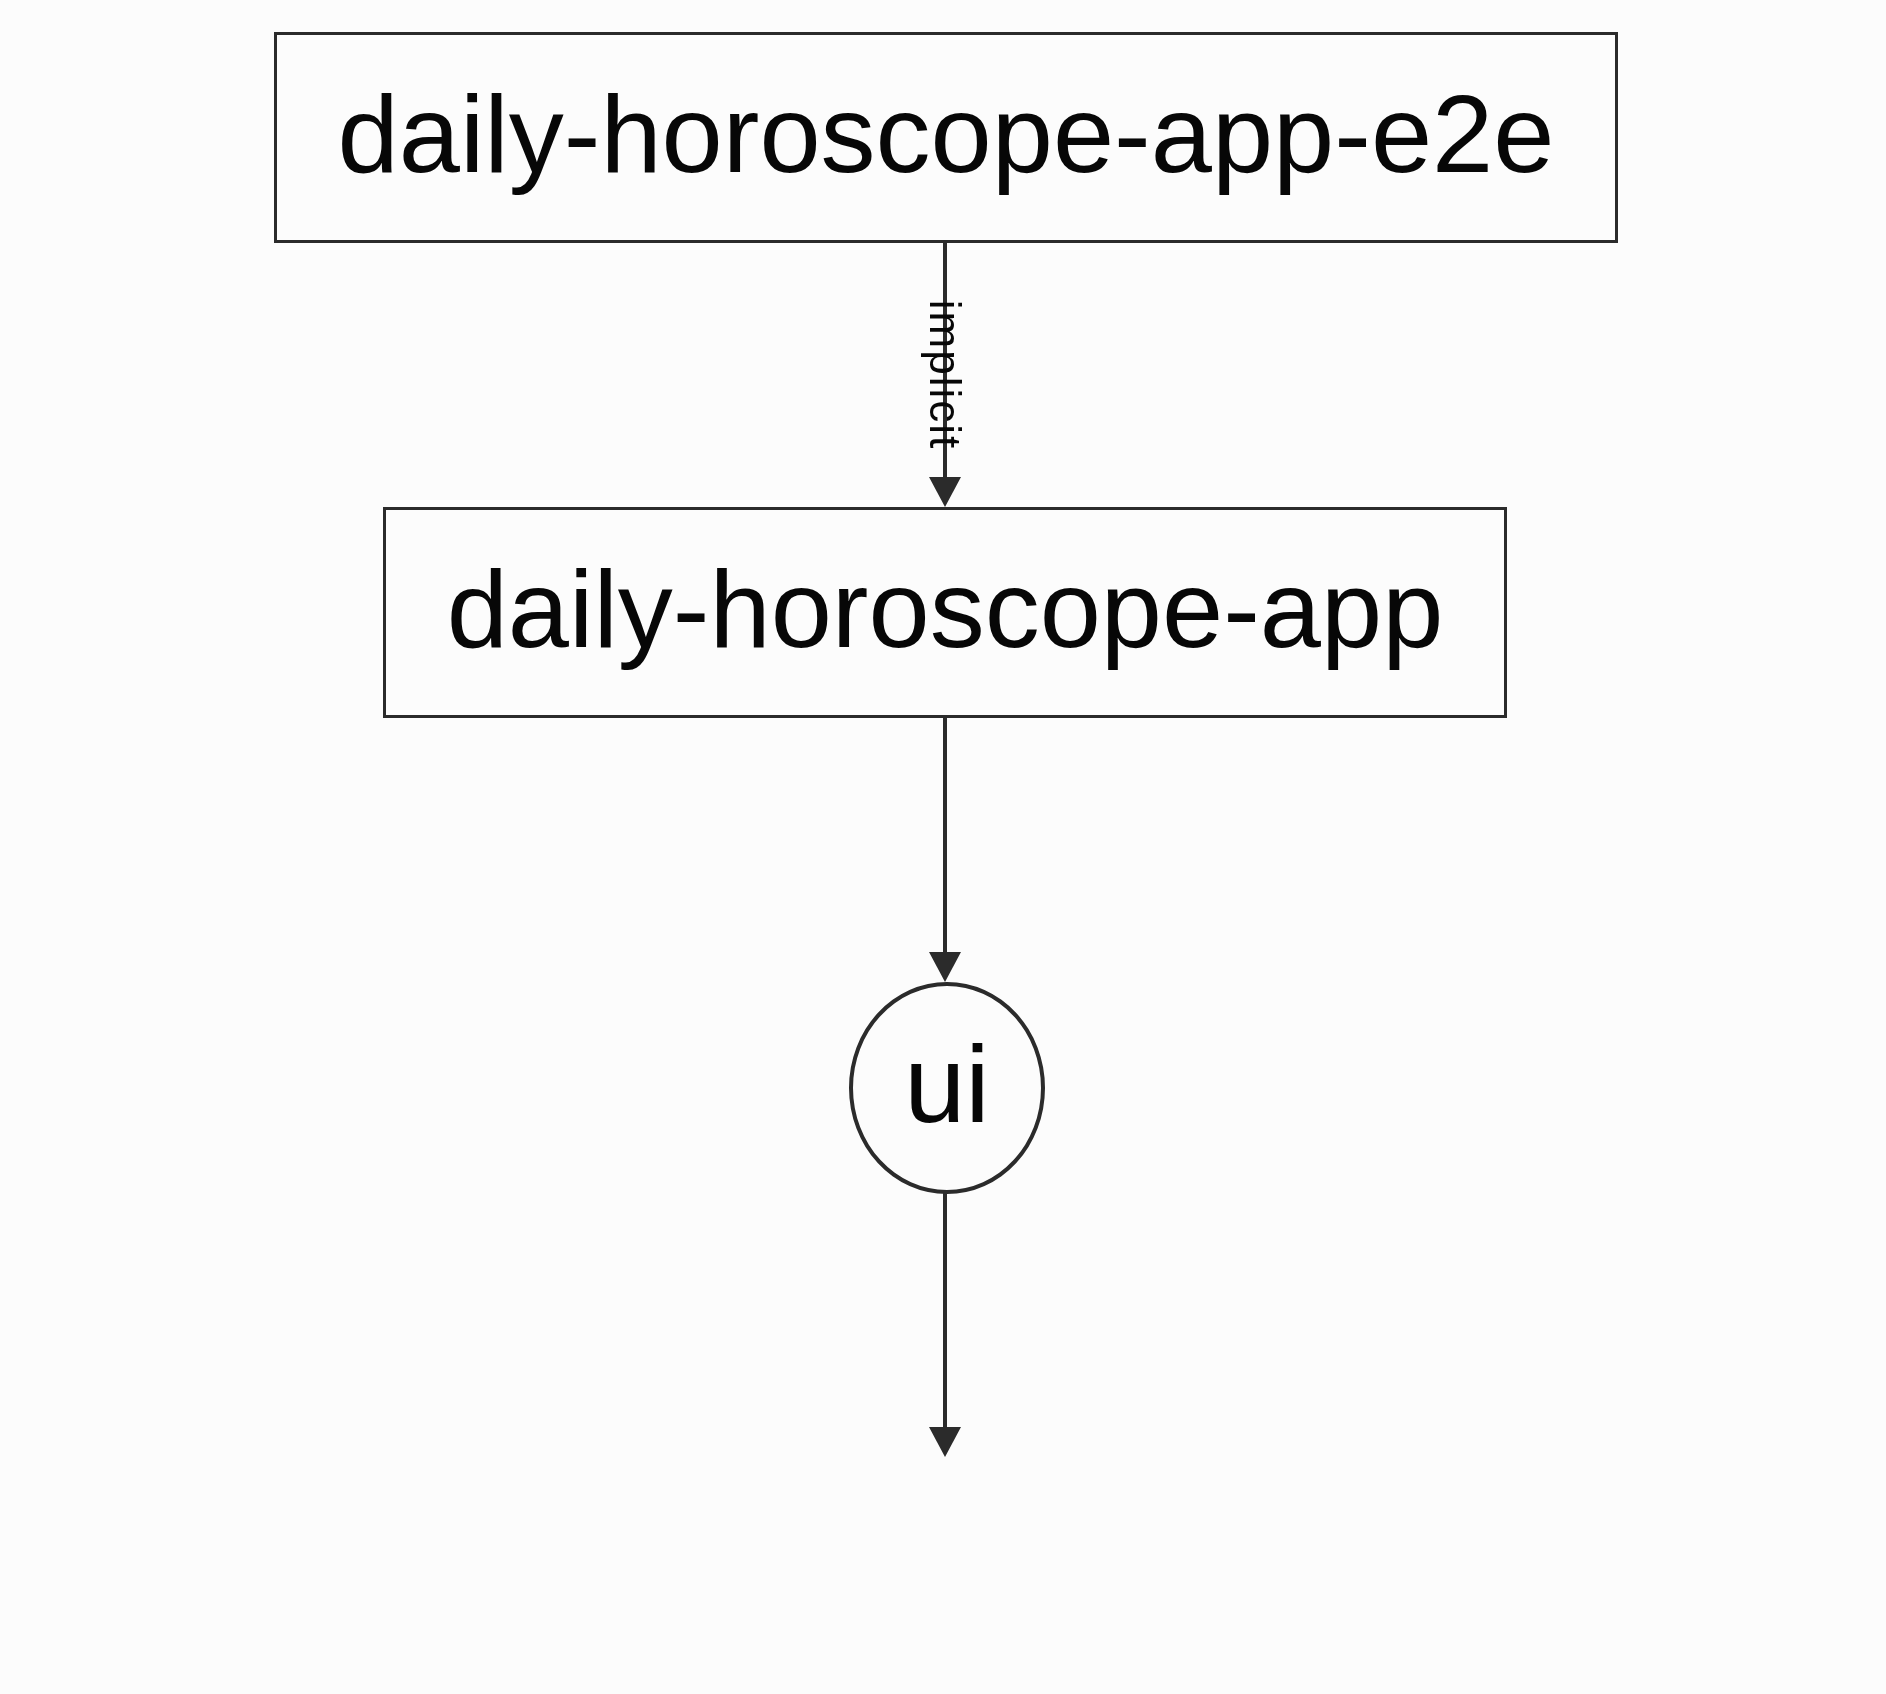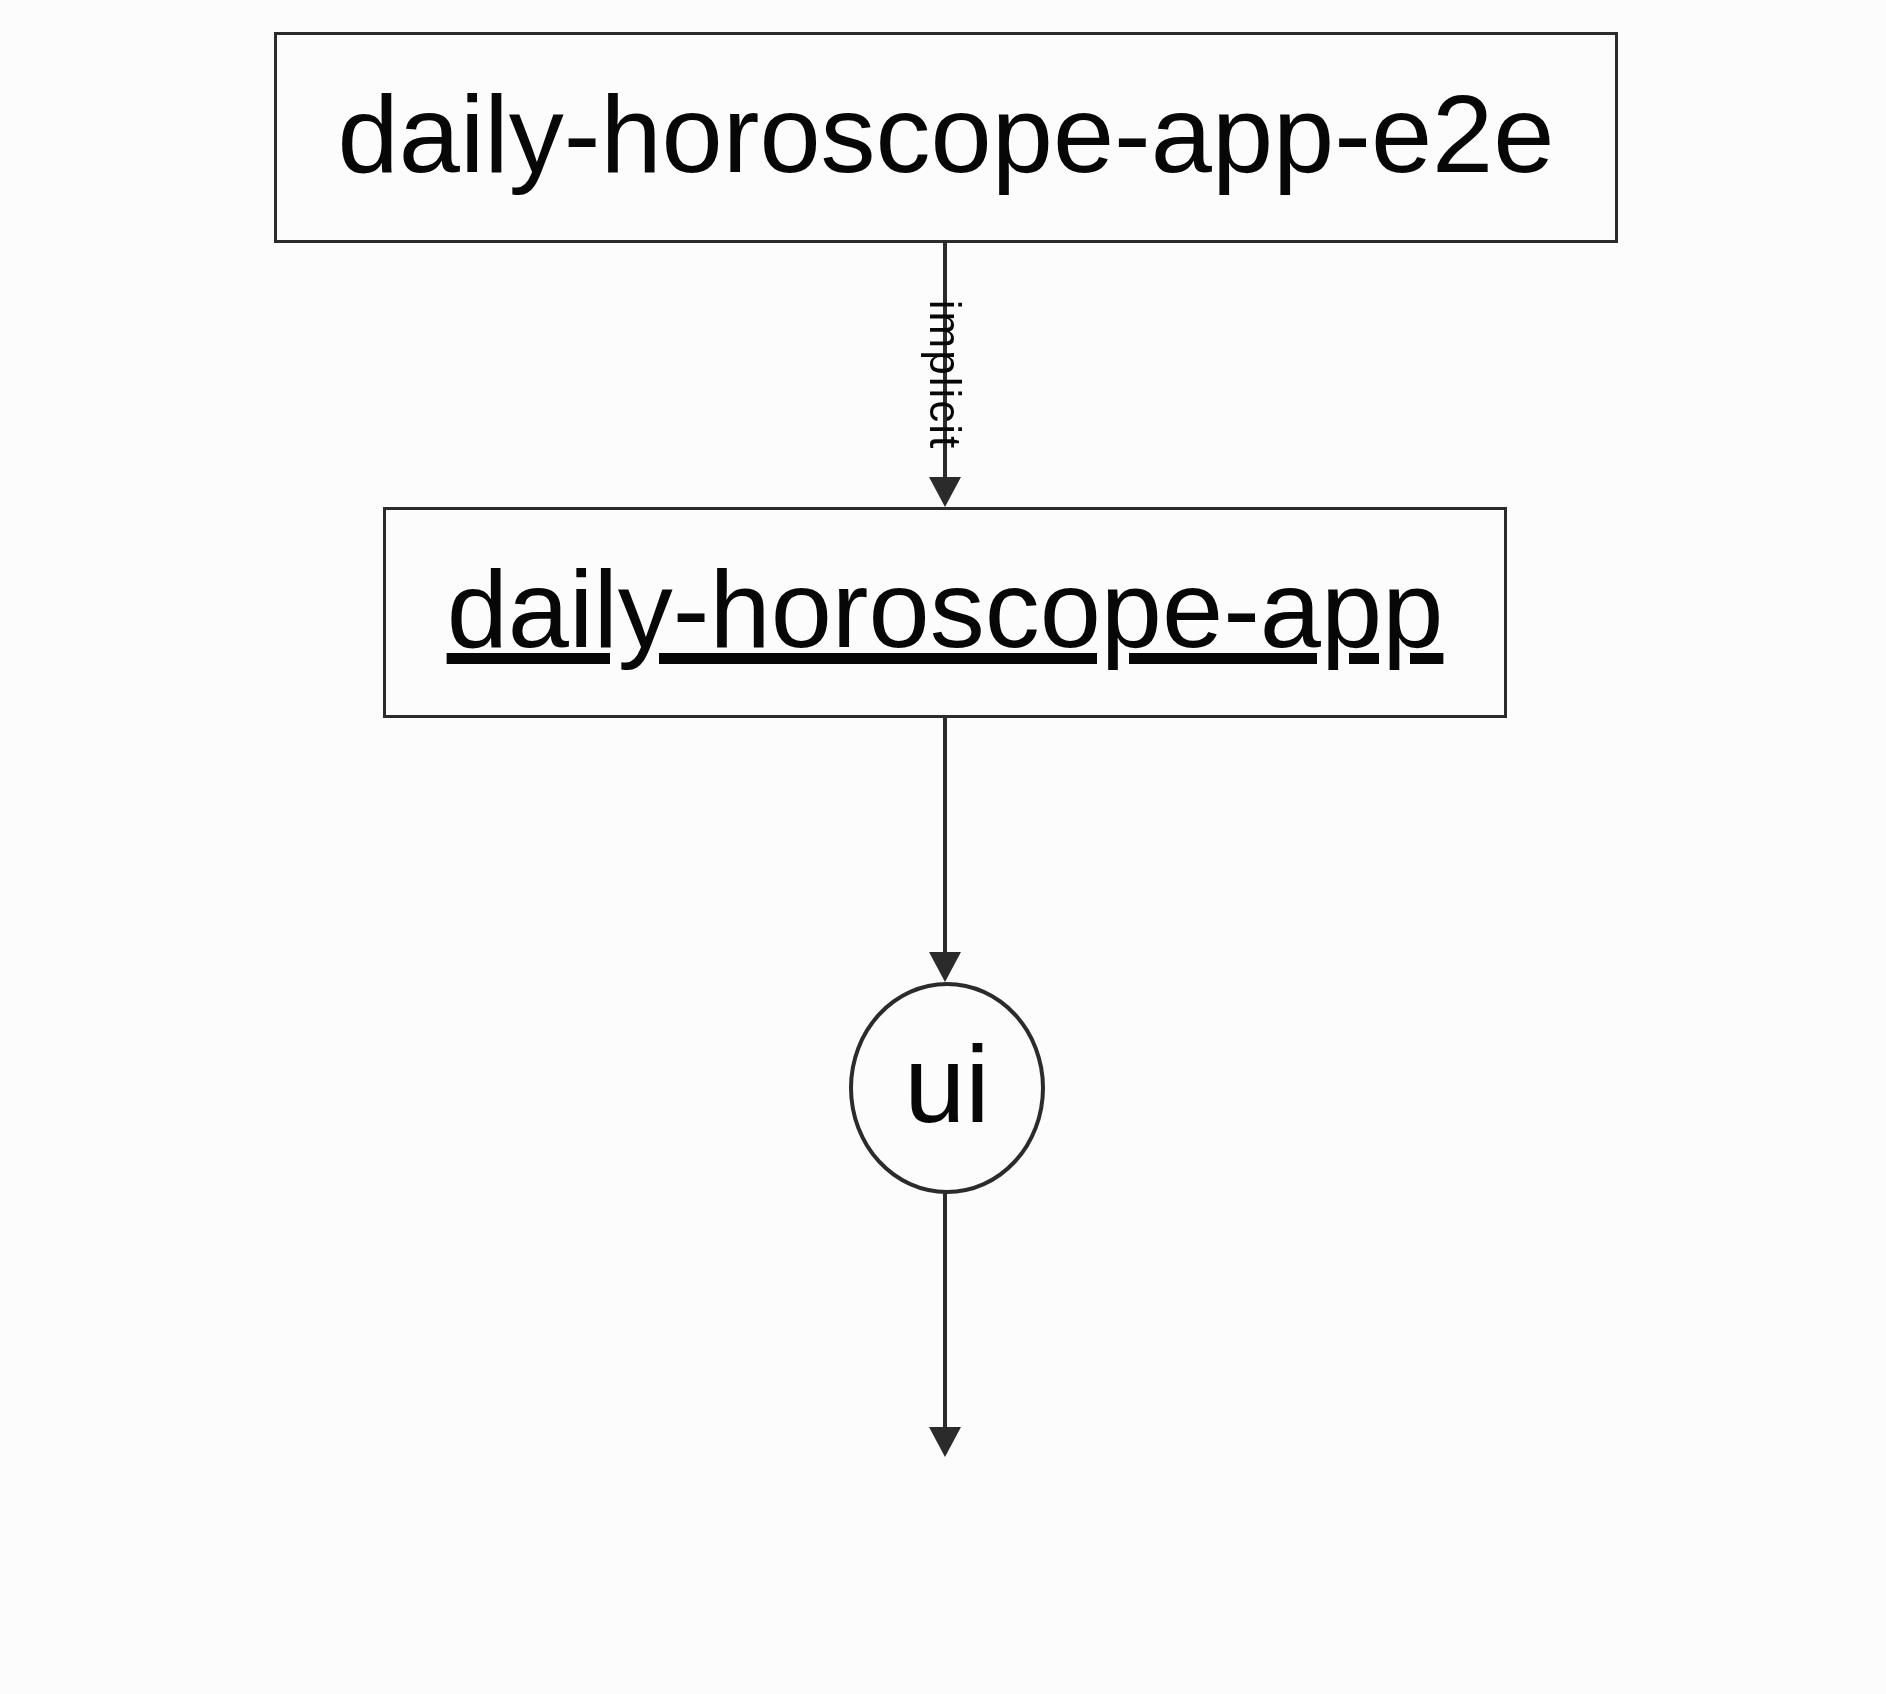--- a/index.html
+++ b/index.html
@@ -33,21 +33,21 @@
     font-size: 110px;
     line-height: 1;
     color: var(--text);
     white-space: nowrap;
     padding-bottom: 8px;
   }
   .node-rect { border: 3px solid var(--stroke); }
   .node-ellipse { border: 4px solid var(--stroke); border-radius: 50%; }
 
   .node-e2e    { left: 274px; top: 32px;   width: 1344px; height: 211px; }
-  .node-app    { left: 383px; top: 507px;  width: 1124px; height: 211px; text-decoration: underline; }
+  .node-app    { left: 383px; top: 507px;  width: 1124px; height: 211px; }
   .node-ui     { left: 849px; top: 982px;  width: 196px;  height: 212px; }
   .node-models { left: 713px; top: 1457px; width: 474px;  height: 222px; }
 
   
   .edge { position: absolute; width: 34px; }
   .edge-1 { left: 928px; top: 243px;  height: 264px; }
   .edge-2 { left: 928px; top: 718px;  height: 264px; }
   .edge-3 { left: 928px; top: 1193px; height: 264px; }
 
   .edge .line {

